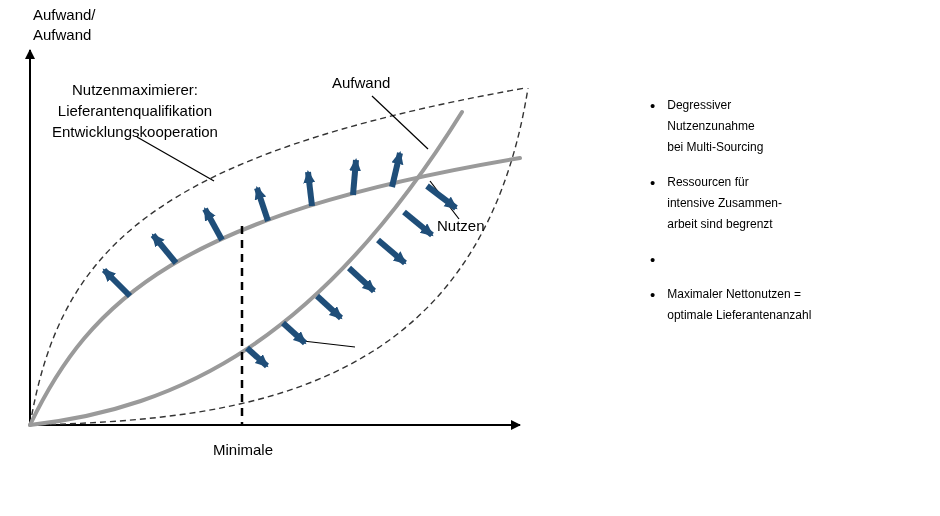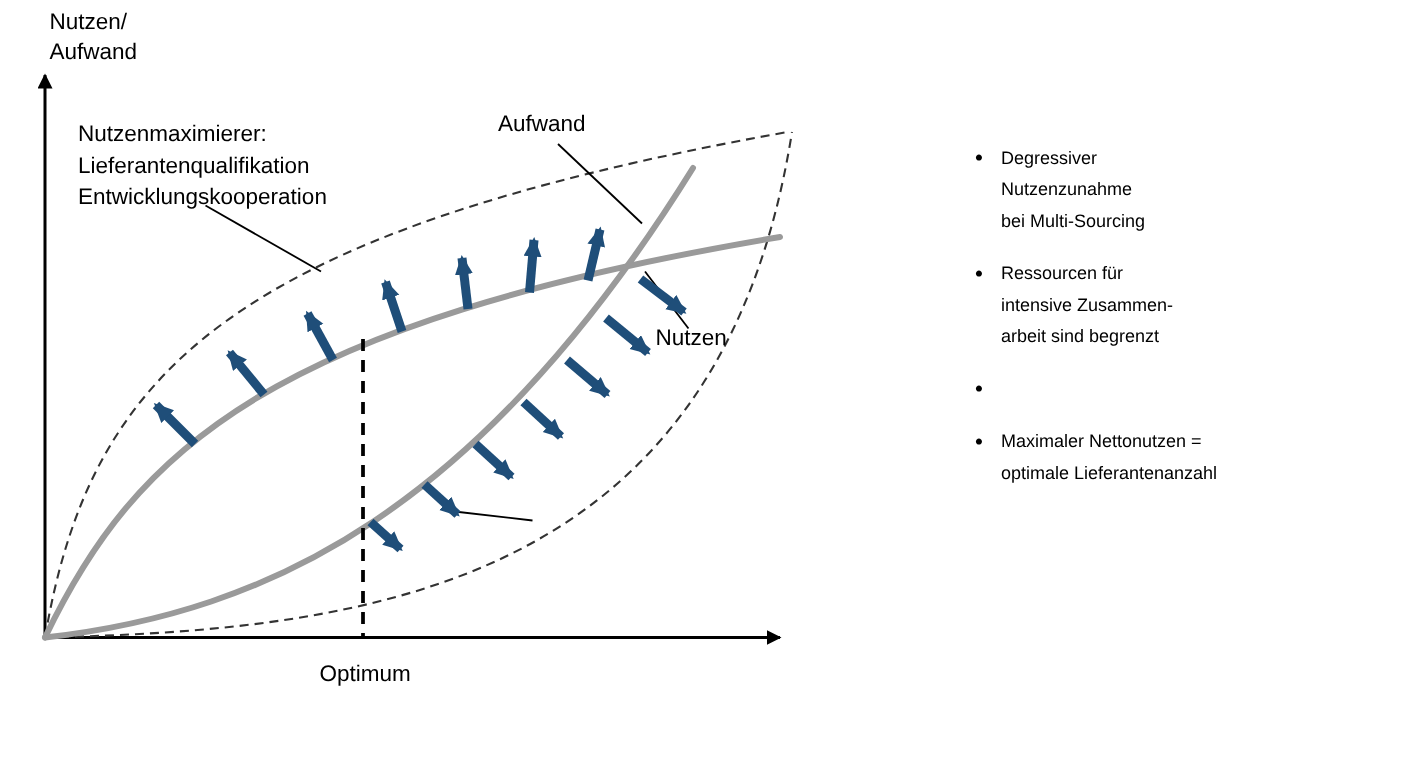--- a/index.html
+++ b/index.html
@@ -11,21 +11,21 @@
     color:#000;
     overflow:hidden;
   }
   .diagram-svg{position:absolute;left:0;top:0;}
   .lbl{
     position:absolute;
     font-size:15px;
     line-height:20px;
     white-space:pre-line;
   }
-  .lbl-multi{line-height:21px;}
+  .lbl-multi{line-height:21px;text-align:center;}
   .bullets{
     position:absolute;
     left:650px;top:95px;width:276px;
     display:flex;flex-direction:column;gap:14px;
     list-style:none;margin:0;padding:0;
   }
   .bullet-item{display:flex;gap:12px;}
   .bullet-dot{flex:0 0 auto;font-size:15px;line-height:21px;}
   .bullet-text{font-size:12px;line-height:21px;white-space:pre-line;}
 </style>
@@ -82,25 +82,25 @@
       <line x1="247" y1="348" x2="267" y2="366" marker-end="url(#blueArrow)"></line>
       <line x1="283" y1="323" x2="305" y2="343" marker-end="url(#blueArrow)"></line>
       <line x1="317" y1="296" x2="341" y2="318" marker-end="url(#blueArrow)"></line>
       <line x1="349" y1="268" x2="374" y2="291" marker-end="url(#blueArrow)"></line>
       <line x1="378" y1="240" x2="405" y2="263" marker-end="url(#blueArrow)"></line>
       <line x1="404" y1="212" x2="432" y2="235" marker-end="url(#blueArrow)"></line>
       <line x1="427" y1="186" x2="456" y2="208" marker-end="url(#blueArrow)"></line>
     </g>
   </svg>
 
-  <div class="lbl" style="left:33px;top:5px;">Nutzen/
+  <div class="lbl" style="left:33px;top:5px;">Aufwand/
 Aufwand</div>
 
 
-  <div class="lbl" style="left:213px;top:440px;">Optimum</div>
+  <div class="lbl" style="left:213px;top:440px;">Minimale</div>
 
   <div class="lbl" style="left:332px;top:73px;">Aufwand</div>
 
   <div class="lbl" style="left:437px;top:216px;">Nutzen</div>
 
   <div class="lbl lbl-multi" style="left:52px;top:79px;">Nutzenmaximierer:
 Lieferantenqualifikation
 Entwicklungskooperation</div>
 
 

